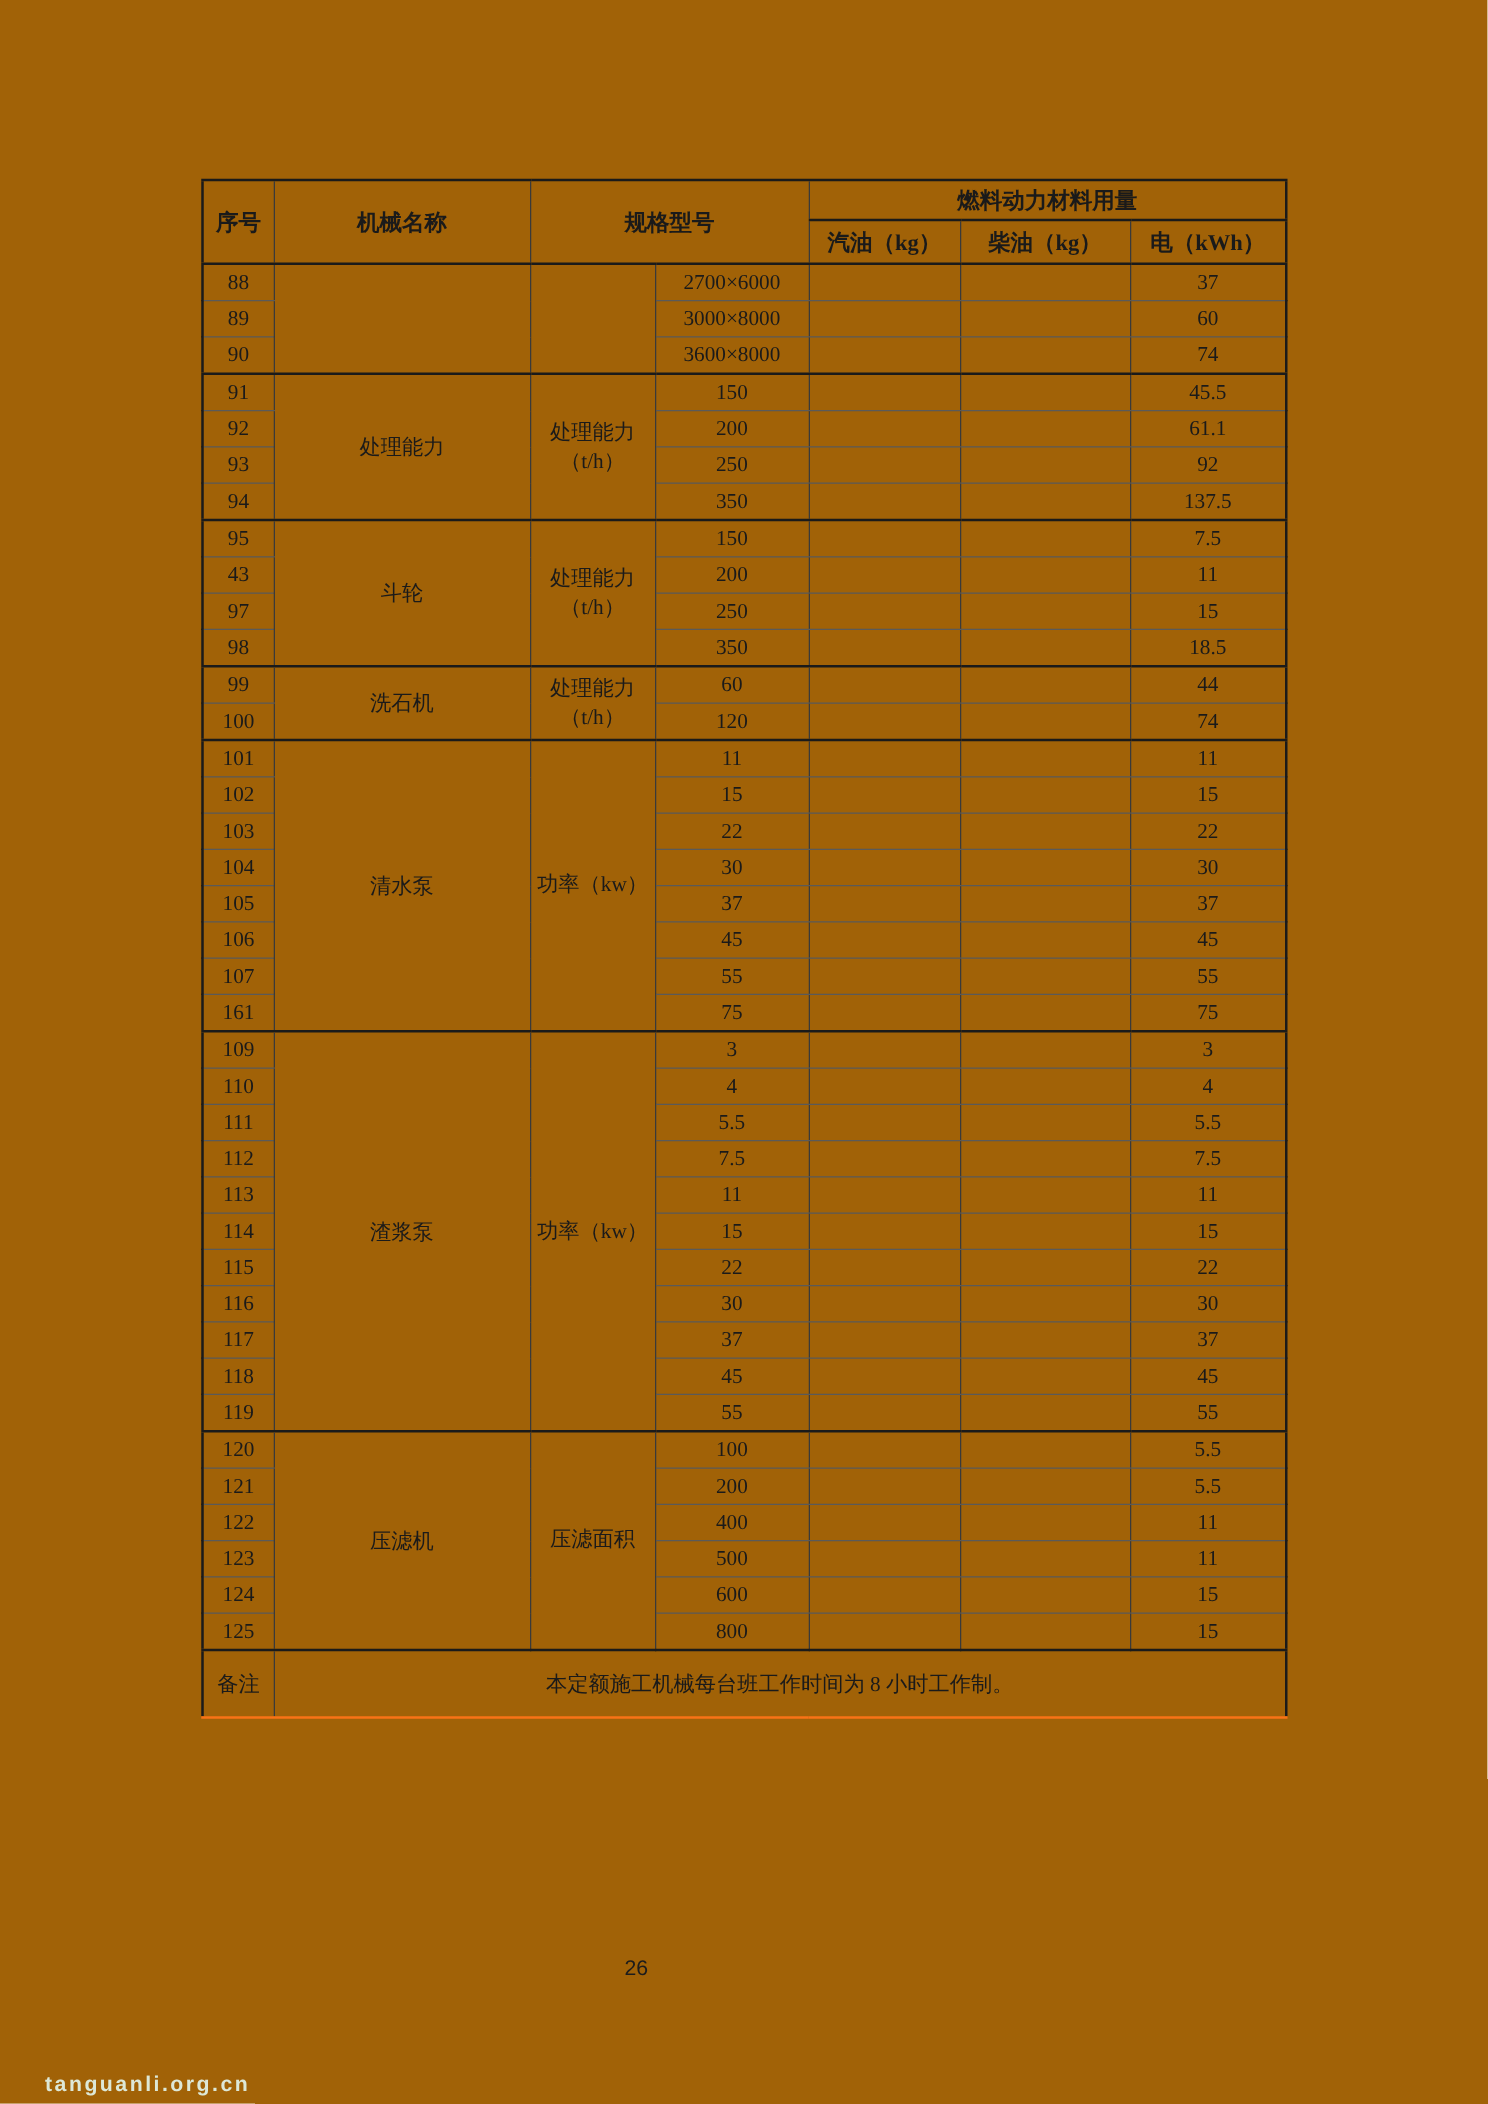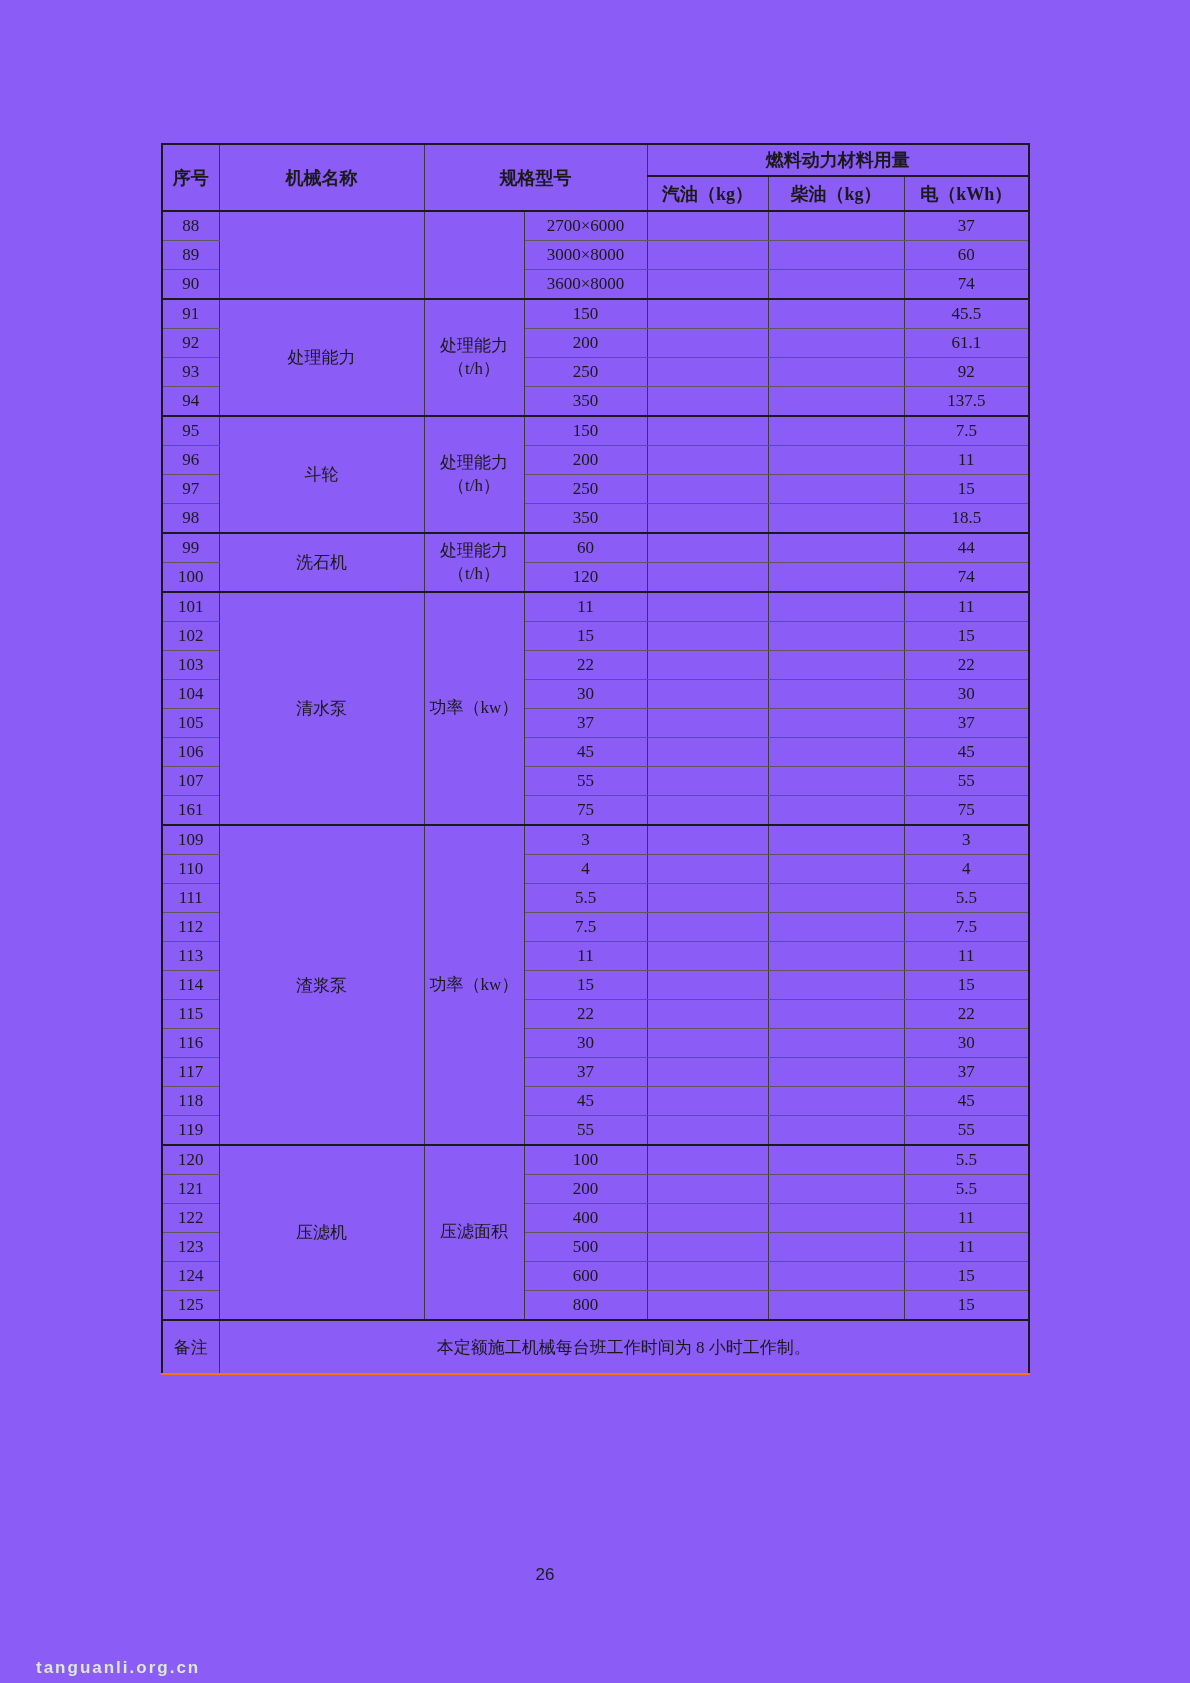--- a/index.html
+++ b/index.html
@@ -6,21 +6,21 @@
     margin: 0;
     padding: 0;
     background: #ffffff;
     font-family: "Liberation Serif", "DejaVu Serif", serif;
     color: #1a1a1a;
   }
   #page {
     position: relative;
     width: 1190px;
     height: 1683px;
-    background: #8b5cf6;
+    background: #a16207;
     overflow: hidden;
   }
   #machine-table {
     position: absolute;
     left: 161px;
     top: 143px;
     width: 867px;
     border-collapse: collapse;
     table-layout: fixed;
   }
@@ -64,21 +64,20 @@
   }
   .page-number {
     position: absolute;
     top: 1565px;
     left: 0;
     width: 1018px;
     text-align: center;
     font-family: "Liberation Sans", "DejaVu Sans", sans-serif;
     font-size: 17px;
     color: #1c1c1c;
-    margin-left: 36px;
   }
   .watermark {
     position: absolute;
     left: 4px;
     top: 1658px;
     font-family: "Liberation Sans", "DejaVu Sans", sans-serif;
     font-weight: bold;
     font-size: 17px;
     letter-spacing: 2px;
     color: #dde8d7;
@@ -174,21 +173,21 @@
           <td class="serial-cell">95</td>
           <td class="machine-name-cell" rowspan="4">斗轮</td>
           <td class="spec-label-cell" rowspan="4">处理能力
 （t/h）</td>
           <td class="spec-value-cell">150</td>
           <td class="gasoline-cell"></td>
           <td class="diesel-cell"></td>
           <td class="electricity-cell">7.5</td>
         </tr>
         <tr>
-          <td class="serial-cell">96</td>
+          <td class="serial-cell">43</td>
           <td class="spec-value-cell">200</td>
           <td class="gasoline-cell"></td>
           <td class="diesel-cell"></td>
           <td class="electricity-cell">11</td>
         </tr>
         <tr>
           <td class="serial-cell">97</td>
           <td class="spec-value-cell">250</td>
           <td class="gasoline-cell"></td>
           <td class="diesel-cell"></td>

